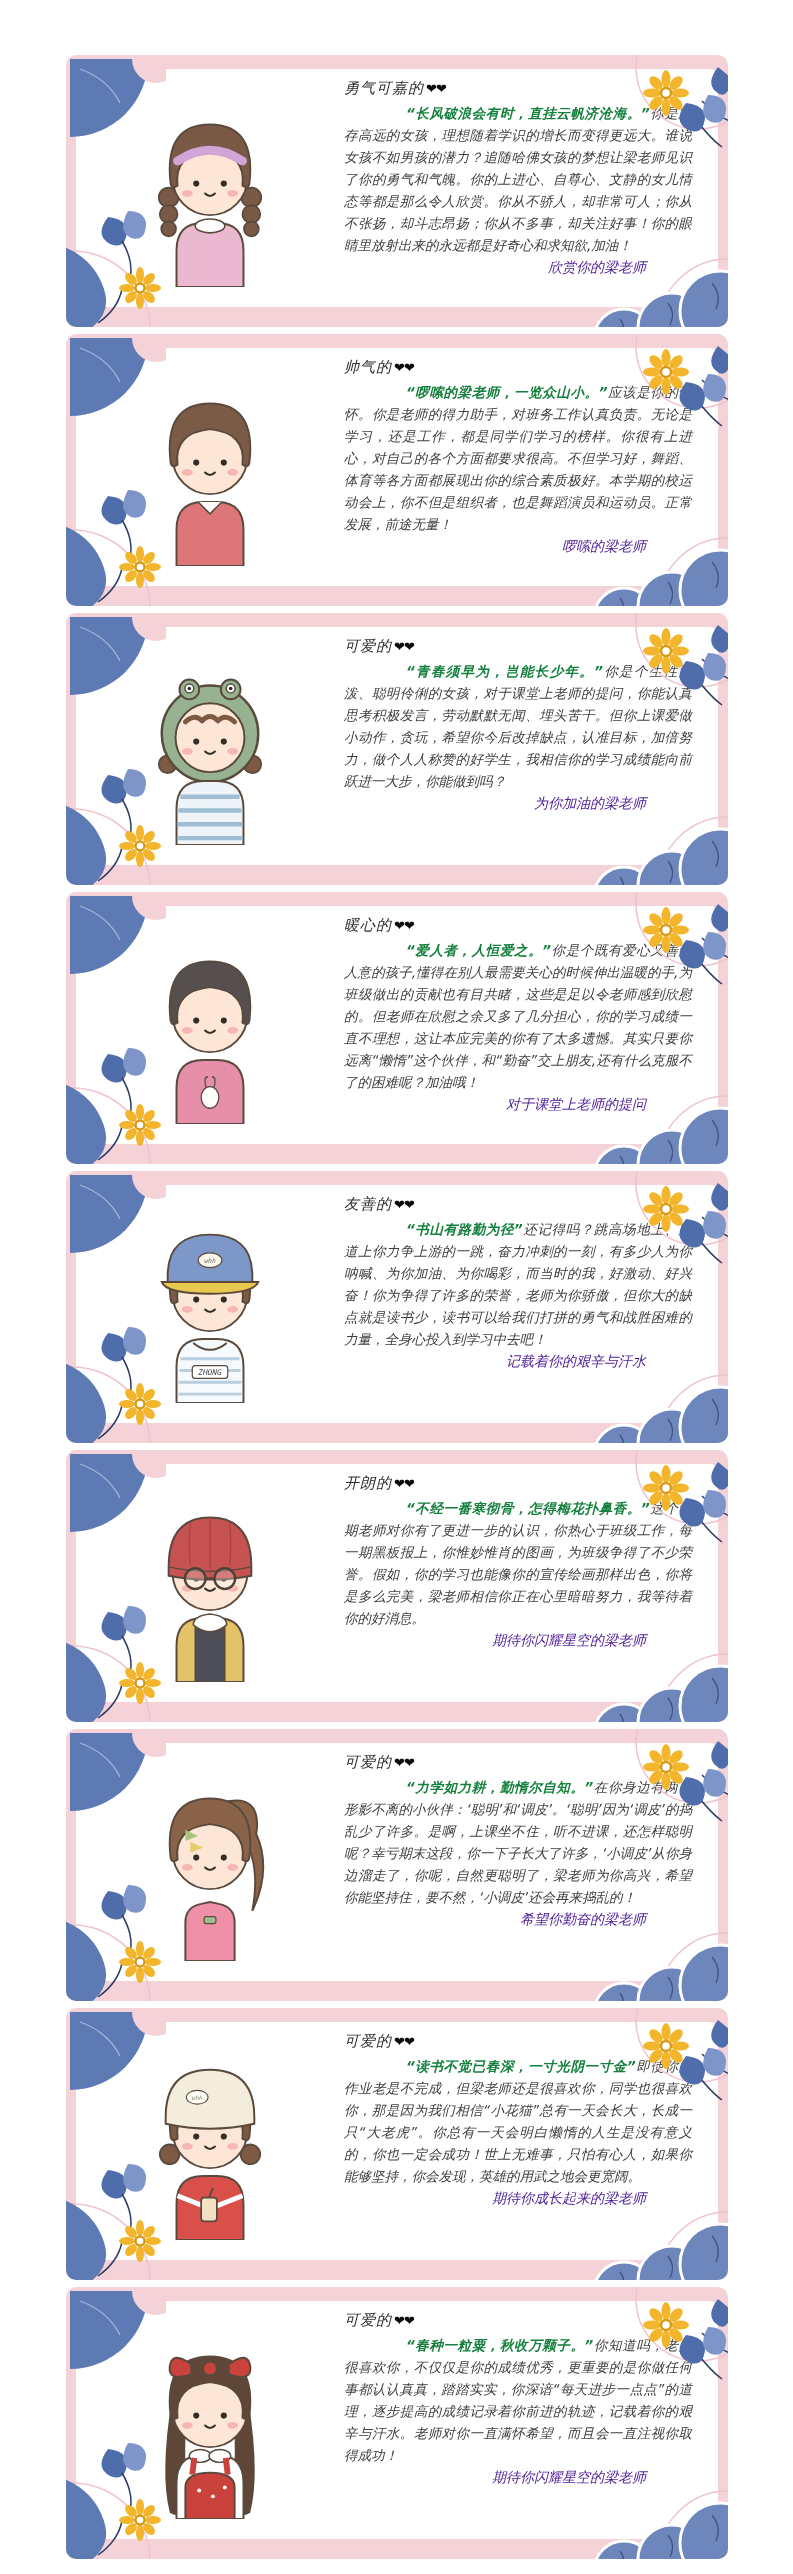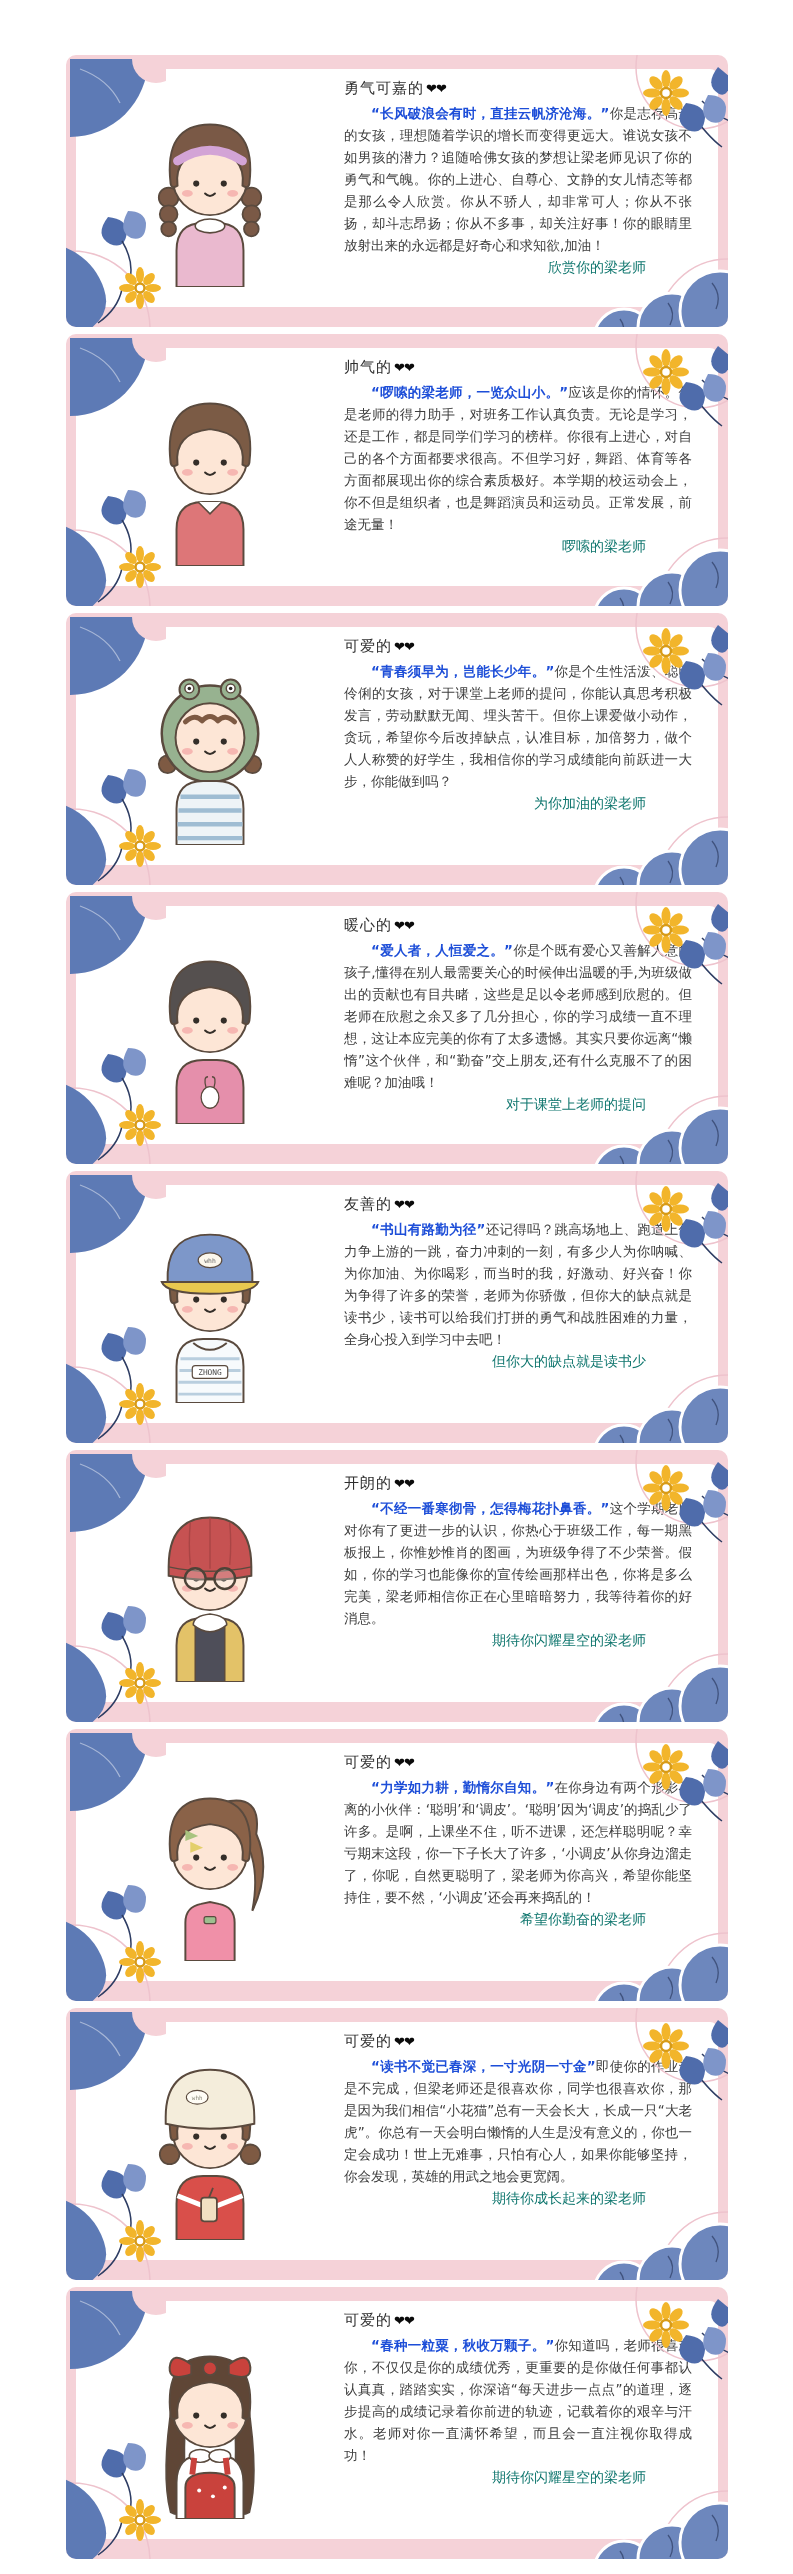--- a/index.html
+++ b/index.html
@@ -1,29 +1,29 @@
 <!DOCTYPE html>
 <html><head>
 <meta charset="utf-8">
 <style>
   html,body{margin:0;padding:0;background:#ffffff;}
   body{width:793px;font-family:"DejaVu Sans","Liberation Sans",sans-serif;color:#3f3f3f;}
-  .page{padding:55px 0 0 66px;}
+  .page{padding:55px 0 0 66px;font-style:italic;}
   .card{position:relative;width:662px;height:272px;background:#f5d2d8;border-radius:10px;
         margin:0 0 7px 0;overflow:hidden;}
   .inner{position:absolute;left:10px;right:10px;top:14px;bottom:20px;background:#ffffff;
          border-radius:8px;display:flex;}
   .avatar-col{flex:0 0 268px;display:flex;align-items:center;justify-content:center;padding-top:10px;}
   .text-col{flex:1;padding:9px 26px 4px 0;overflow:hidden;}
   .title{font-size:15px;color:#2e2e2e;letter-spacing:1px;line-height:20px;}
   .hearts{color:#0b0b0b;font-size:13px;margin-left:2px;letter-spacing:-1px;}
   .body{margin:3px 0 0 0;font-size:13.5px;line-height:22px;text-align:justify;
         text-indent:2em;color:#3d3d3d;}
-  .quote{font-weight:bold;color:#1d4ed8;}
-  .sign{font-size:14px;text-align:right;padding-right:46px;margin-top:3px;color:#0f766e;}
+  .quote{font-weight:bold;color:#15803d;margin-left:35px;}
+  .sign{font-size:14px;text-align:right;padding-right:46px;margin-top:3px;color:#4c1d95;}
   .decor{position:absolute;pointer-events:none;}
   .d-tl{top:4px;left:4px;}
   .d-tr{top:-2px;right:-2px;}
   .d-bl{bottom:-2px;left:-2px;}
   .d-br{bottom:-2px;right:-2px;}
   svg text{font-family:"DejaVu Sans Mono","Liberation Mono",monospace;}
 </style>
 </head>
 <body>
 
@@ -400,21 +400,21 @@
                 <path d="M35 90 Q28 30 75 30 Q122 30 115 90 Q114 96 108 92 Q112 60 75 56 Q38 60 42 92 Q36 96 35 90 Z" fill="#7b5b45" stroke="#5a4a3e" stroke-width="2"></path>
                 <path d="M32 66 Q32 24 75 24 Q118 24 118 66 L118 72 H32 Z" fill="#7d97c9" stroke="#5a4a3e" stroke-width="2"></path>
                 <path d="M26 72 H124 Q120 84 75 84 Q30 84 26 72 Z" fill="#e9c84f" stroke="#5a4a3e" stroke-width="2"></path>
                 <ellipse cx="75" cy="50" rx="12" ry="7.5" fill="#fbf7ec" stroke="#5a4a3e" stroke-width="1.2"></ellipse>
                 <text x="75" y="53" font-size="6.5" text-anchor="middle" fill="#6a6a6a">whh</text>
               </svg></div>
       </div>
       <div class="text-col">
         <div class="title"><span>友善的</span><span class="hearts">❤❤</span></div>
         <p class="body"><span class="quote">“书山有路勤为径”</span><span>还记得吗？跳高场地上、跑道上你力争上游的一跳，奋力冲刺的一刻，有多少人为你呐喊、为你加油、为你喝彩，而当时的我，好激动、好兴奋！你为争得了许多的荣誉，老师为你骄傲，但你大的缺点就是读书少，读书可以给我们打拼的勇气和战胜困难的力量，全身心投入到学习中去吧！</span></p>
-        <div class="sign">但你大的缺点就是读书少</div>
+        <div class="sign">记载着你的艰辛与汗水</div>
       </div>
     </div>
 
     <svg class="decor d-tl" width="96" height="96" viewBox="0 0 96 96">
       <path d="M0 0 H78 A78 78 0 0 1 0 78 Z" fill="#5d7ab5"></path>
       <circle cx="86" cy="0" r="24" fill="#f5d2d8"></circle>
       <path d="M10 10 Q38 20 50 44" stroke="#ffffff" stroke-width="1.3" fill="none" opacity="0.45"></path>
     </svg>
 
     <svg class="decor d-tr" width="160" height="130" viewBox="0 0 160 130">

